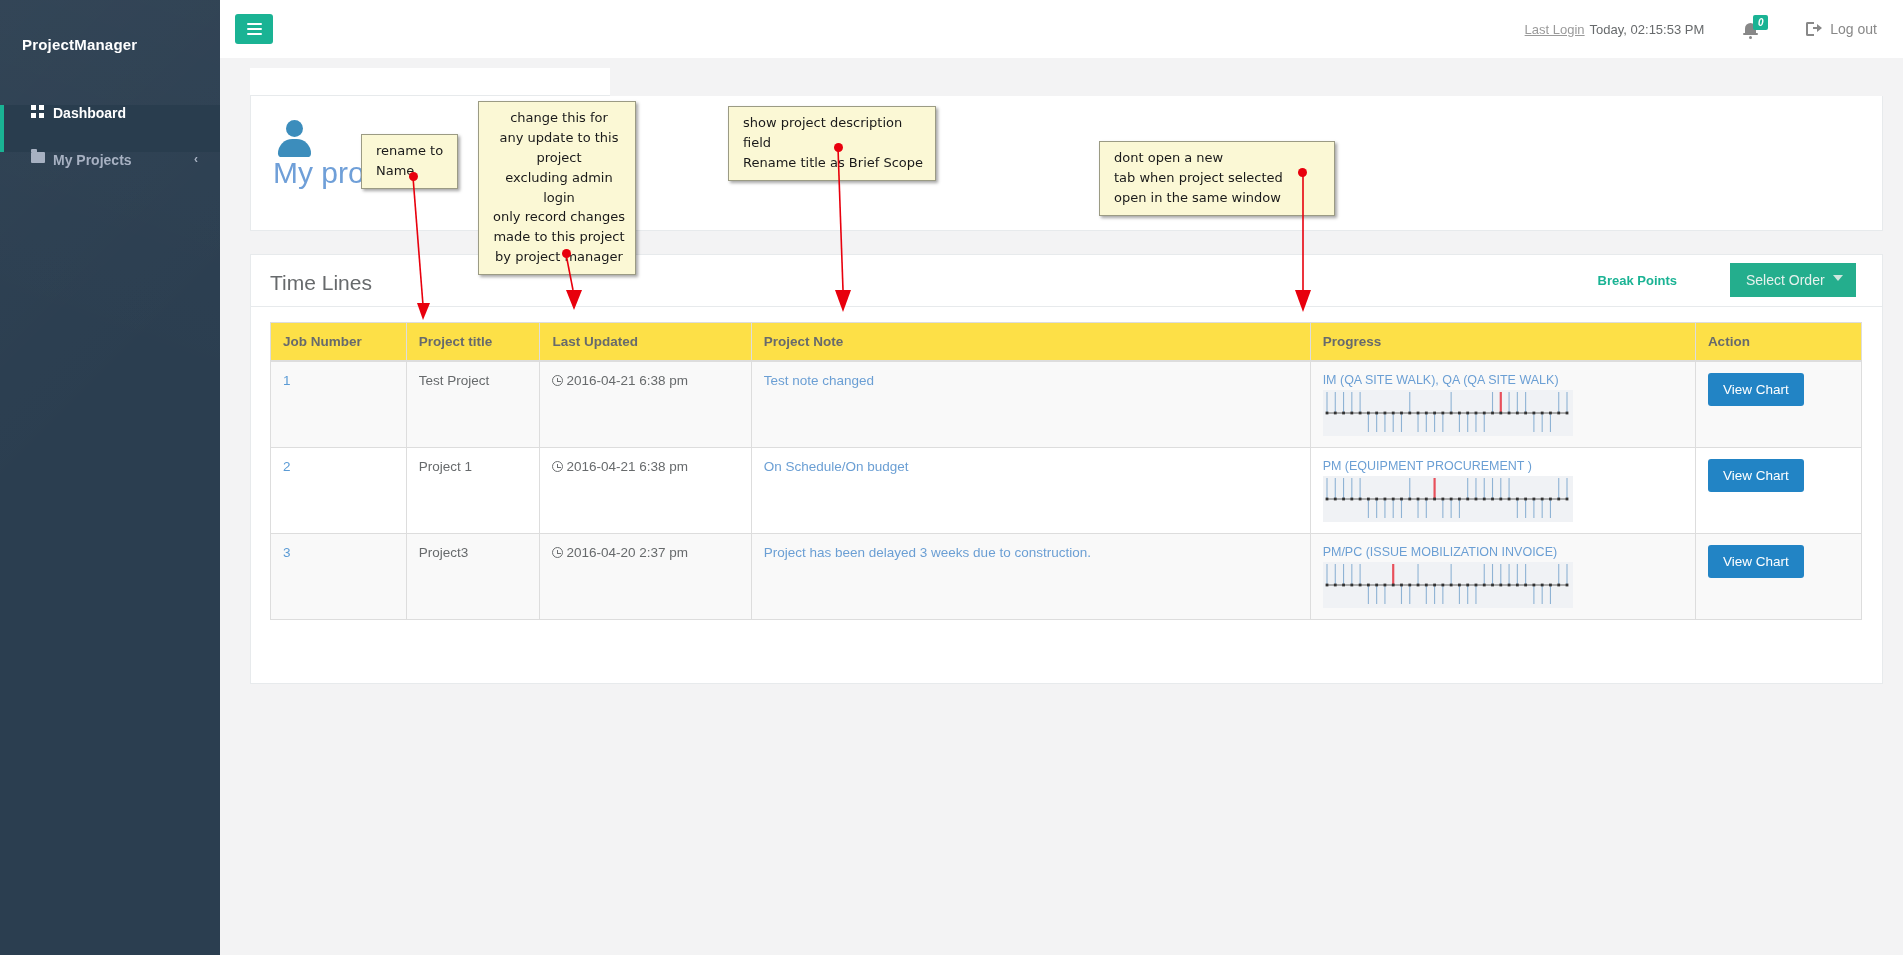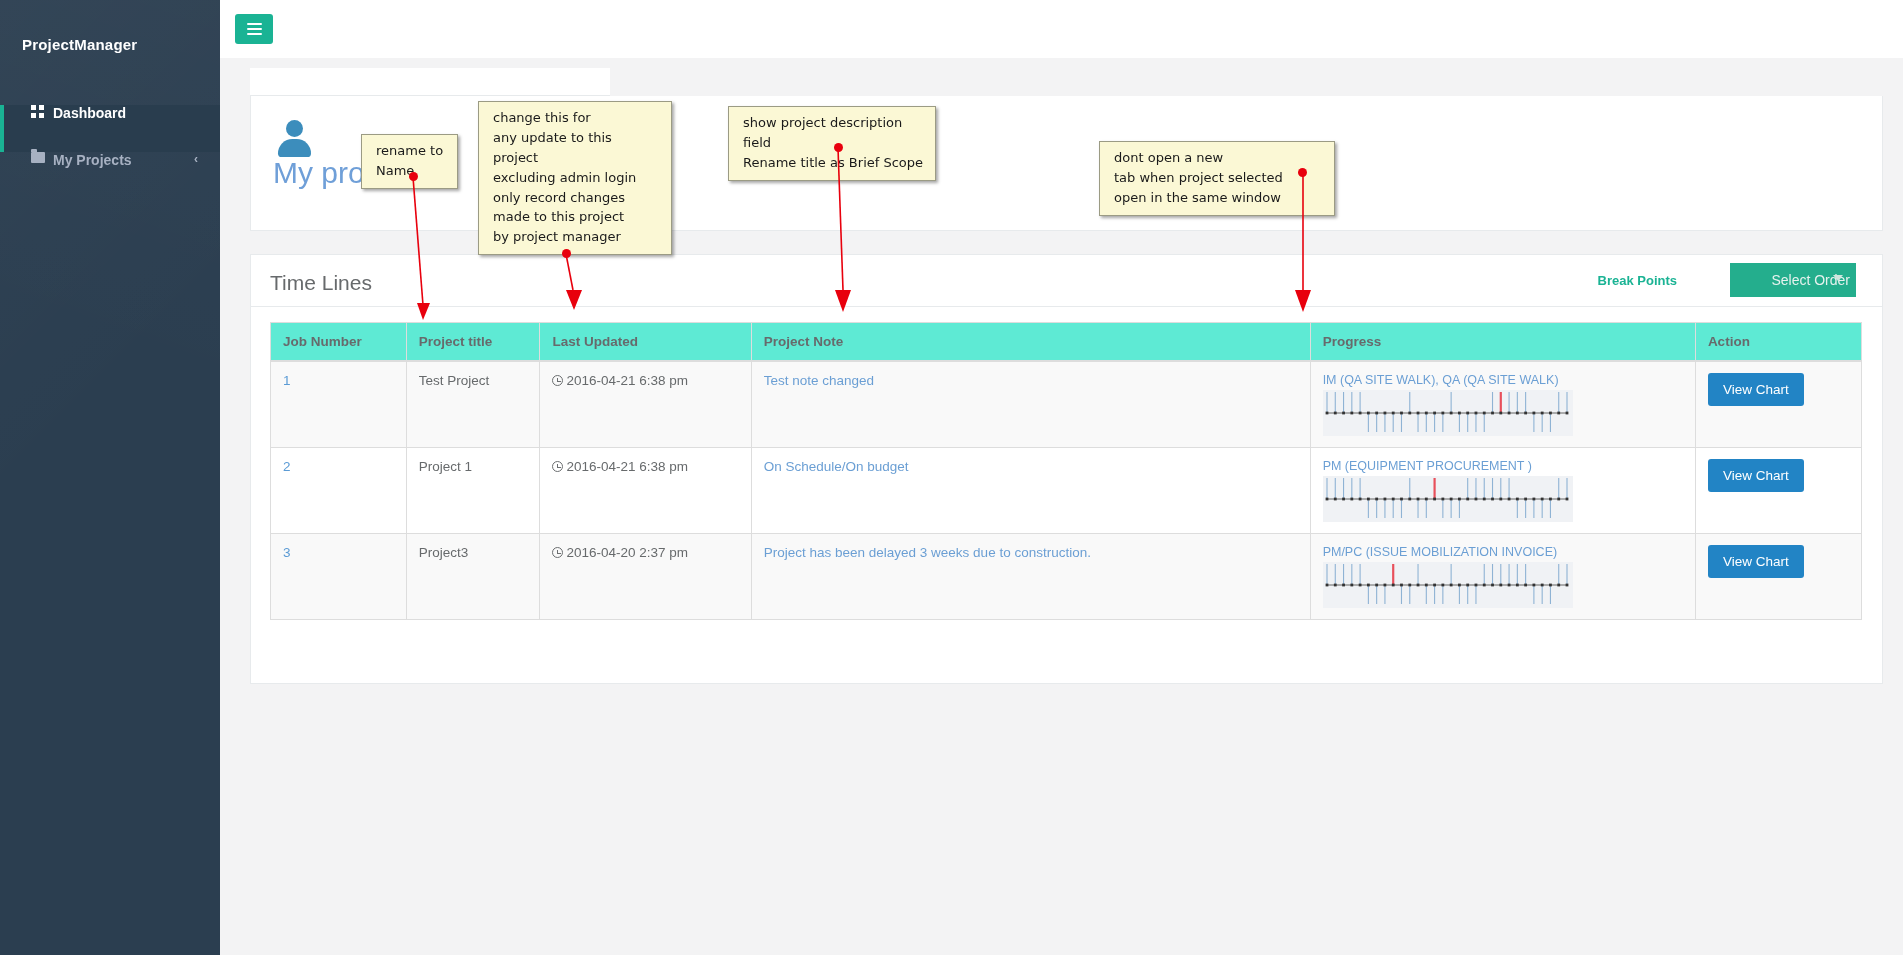--- a/index.html
+++ b/index.html
@@ -132,33 +132,33 @@
   }
   .panel-head { position:relative; height:52px; border-bottom:1px solid #e7eaec; }
   .panel-title { position:absolute; left:19px; top:16px; font-size:21px; color:#676a6c; }
   .break-points {
     position:absolute; right:205px; top:18px;
     color:#1ab394; font-size:13px; font-weight:bold; cursor:pointer;
   }
   .select-order {
     position:absolute; right:26px; top:8px; width:126px; height:34px;
     background:#24ae8d; color:#e6f2ee; font-size:14px;
-    border:none; cursor:pointer; text-align:right; padding-left:16px;
+    border:none; cursor:pointer; text-align:left; padding-left:16px;
     position:absolute;
   }
   .select-order .caret {
     position:absolute; right:13px; top:12px;
     border-left:5px solid transparent; border-right:5px solid transparent;
     border-top:6px solid #cfe6de;
   }
 
   
   table.tl { position:absolute; left:19px; top:67px; width:1592px; border-collapse:collapse; }
   table.tl th {
-    background:#5eead4; border:1px solid #ddd; border-bottom-width:2px;
+    background:#fde047; border:1px solid #ddd; border-bottom-width:2px;
     text-align:left; font-size:13.5px; color:#676a6c; font-weight:bold;
     padding:11px 0 11px 12px; height:38px;
   }
   table.tl td {
     border:1px solid #ddd; vertical-align:top;
     padding:11px 0 11px 12px; font-size:13.5px; color:#676a6c;
   }
   tr.row-odd td { background:#f9f9f9; }
   tr.row-even td { background:#ffffff; }
   td.c-job { width:142px; }
@@ -222,20 +222,35 @@
       </div>
     </div>
   </div>
 
   <div class="topbar">
     <button class="hamburger">
       <span></span>
       <span></span>
       <span></span>
     </button>
+    <div class="topright">
+      <span class="lastlogin-label">Last Login</span>
+      <span class="lastlogin-val">Today, 02:15:53 PM</span>
+      <span class="bell-wrap">
+        <i class="bell"></i>
+        <em class="badge">0</em>
+      </span>
+      <span class="logout">
+        <span class="logout-ico">
+            <i></i>
+            <b></b>
+          </span>
+        <span class="logout-text">Log out</span>
+      </span>
+    </div>
   </div>
 
   <div class="content">
 
     <div class="topstrip"></div>
 
     <div class="profile-card">
       <span class="avatar-ico">
         <i class="head"></i>
           <i class="body"></i>
@@ -500,21 +515,21 @@
     <line x1="838" y1="148" x2="843" y2="290" stroke="#e8000d" stroke-width="1.6"></line>
     <polygon points="843,312 835,290 851,290" fill="#e8000d"></polygon>
     <line x1="1303" y1="174" x2="1303" y2="290" stroke="#e8000d" stroke-width="1.6"></line>
     <polygon points="1303,312 1295,290 1311,290" fill="#e8000d"></polygon>
   </svg>
 
   <div class="anno" style="left:361px; top:134px; width:97px;">rename to
 Name</div>
   <span class="dot" style="left:409px; top:172px;"></span>
 
-  <div class="anno" style="left:478px; top:101px; width:194px;">change this for
+  <div class="anno" style="left:478px; top:101px; width:158px;text-align:center;">change this for
 any update to this
 project
 excluding admin login
 only record changes
 made to this project
 by project manager</div>
   <span class="dot" style="left:562px; top:249px;"></span>
 
   <div class="anno" style="left:728px; top:106px; width:208px;">show project description field
 Rename title as Brief Scope</div>

